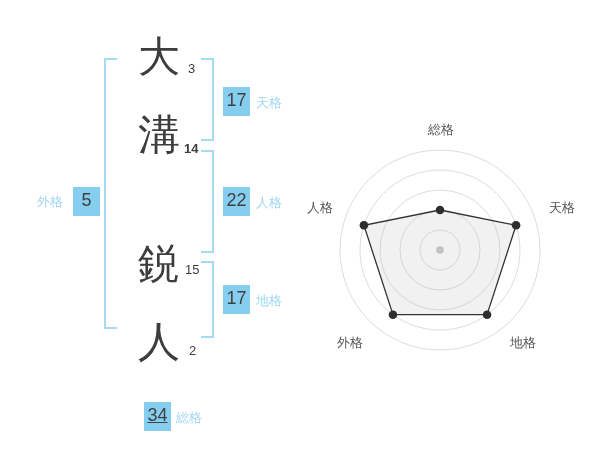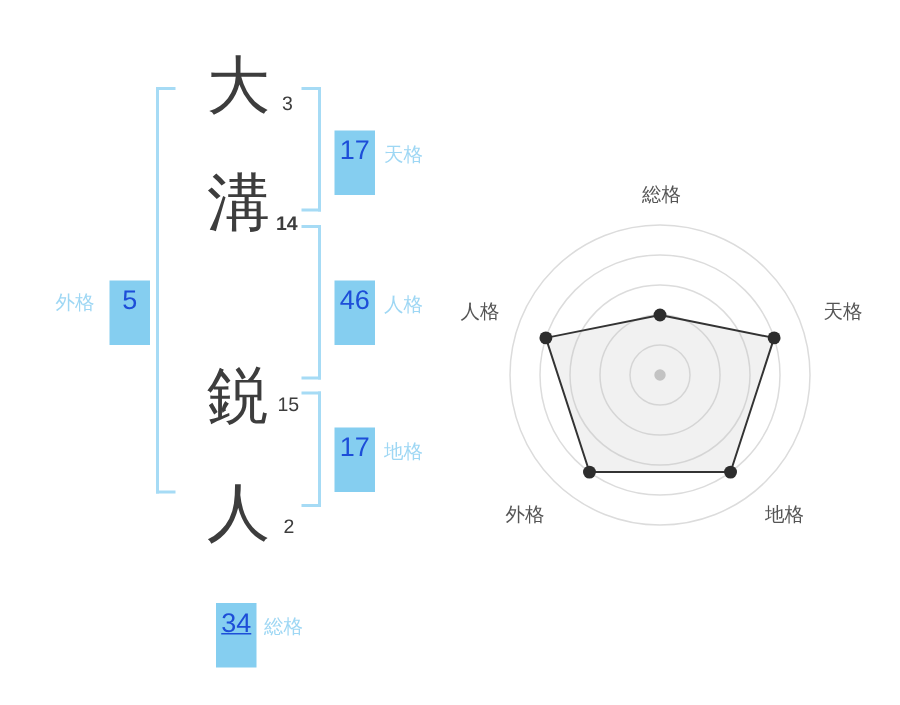--- a/index.html
+++ b/index.html
@@ -27,23 +27,23 @@
   .strokes {
     position: absolute;
     font-size: 13px;
     line-height: 14px;
     color: #3d3d3d;
   }
   
   .badge {
     position: absolute;
     width: 27px;
-    height: 43px;
+    height: 29px;
     background: #85CEF0;
-    color: #1d4ed8;
+    color: #404040;
     font-size: 18px;
     line-height: 27px;
     text-align: center;
   }
   .badge-label {
     position: absolute;
     font-size: 13px;
     line-height: 14px;
     color: #9ED7F4;
   }
@@ -96,21 +96,21 @@
   <div class="char" style="top:319px;">人</div>
   <div class="strokes" style="left:189px; top:344px;">2</div>
 
   <div id="b-ten" class="bracket-r"></div>
   <div id="b-jin" class="bracket-r"></div>
   <div id="b-chi" class="bracket-r"></div>
 
   <div class="badge" style="left:223px; top:87px;">17</div>
   <div class="badge-label" style="left:256px; top:96px;">天格</div>
 
-  <div class="badge" style="left:223px; top:187px;">46</div>
+  <div class="badge" style="left:223px; top:187px;">22</div>
   <div class="badge-label" style="left:256px; top:196px;">人格</div>
 
   <div class="badge" style="left:223px; top:285px;">17</div>
   <div class="badge-label" style="left:256px; top:294px;">地格</div>
 
   <div class="badge" style="left:144px; top:402px;text-decoration:underline;">34</div>
   <div class="badge-label" style="left:176px; top:411px;">総格</div>
 
   <svg id="radar" width="300" height="260" viewBox="0 0 300 260">
       <circle cx="150" cy="140" r="20" fill="none" stroke="#dcdcdc" stroke-width="1"></circle>

